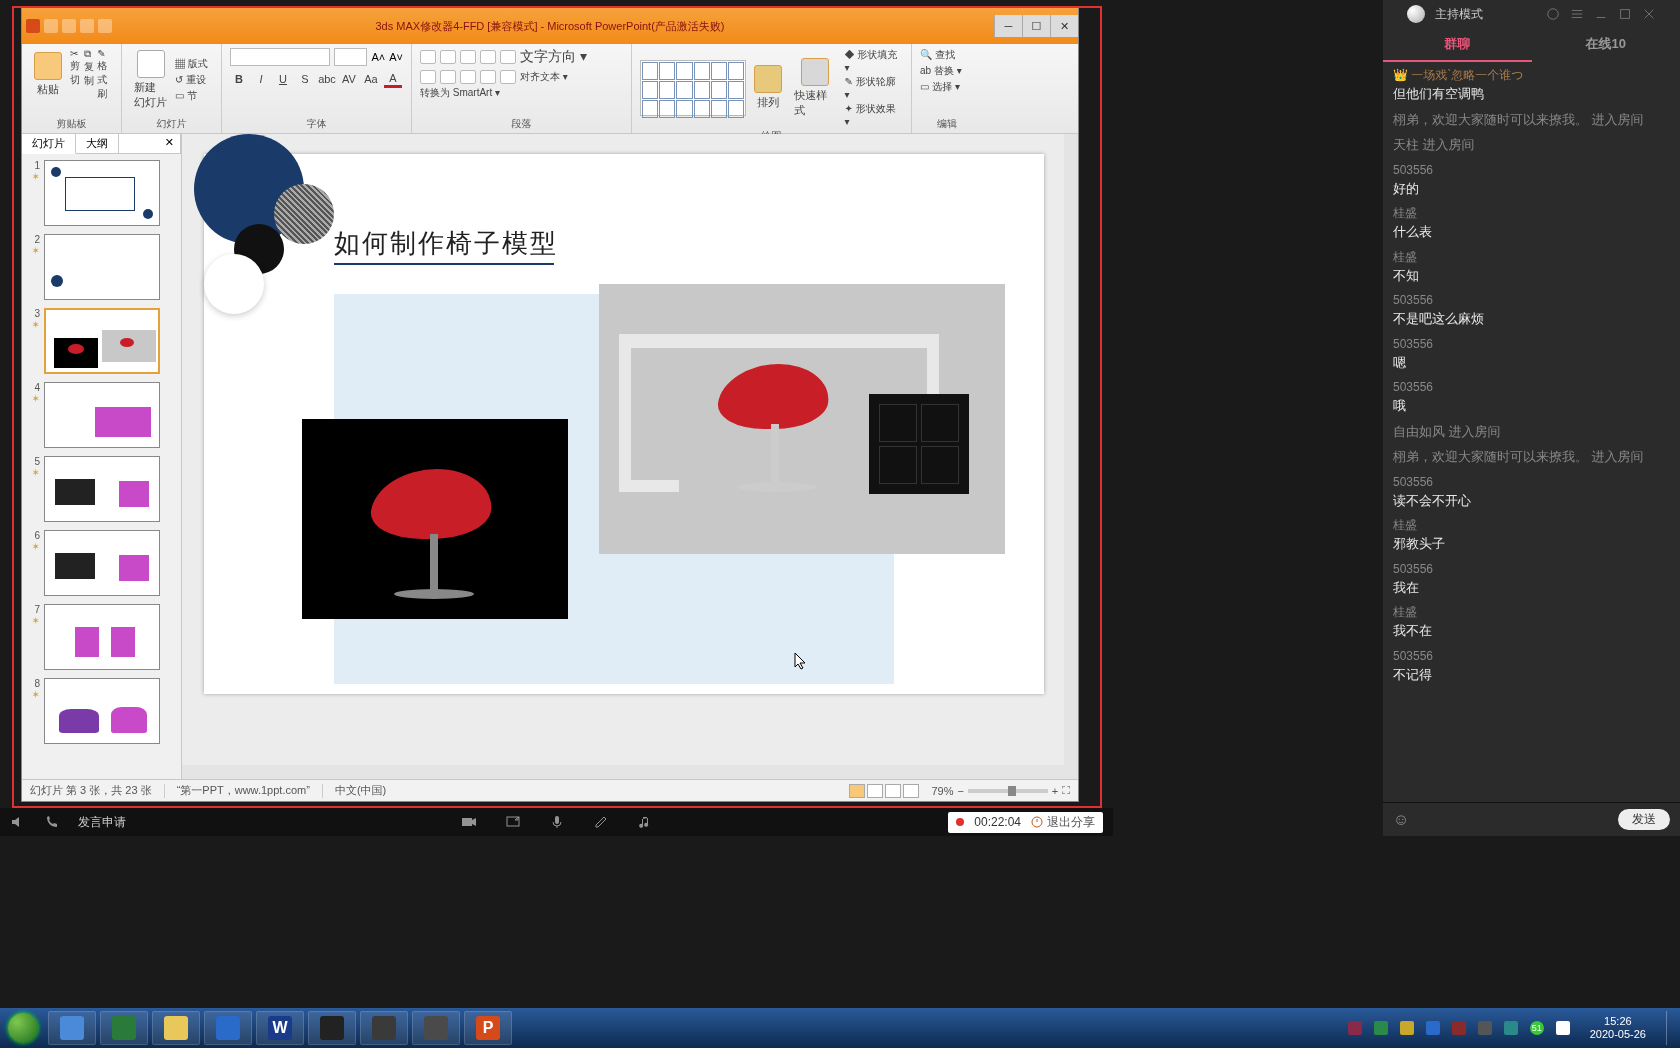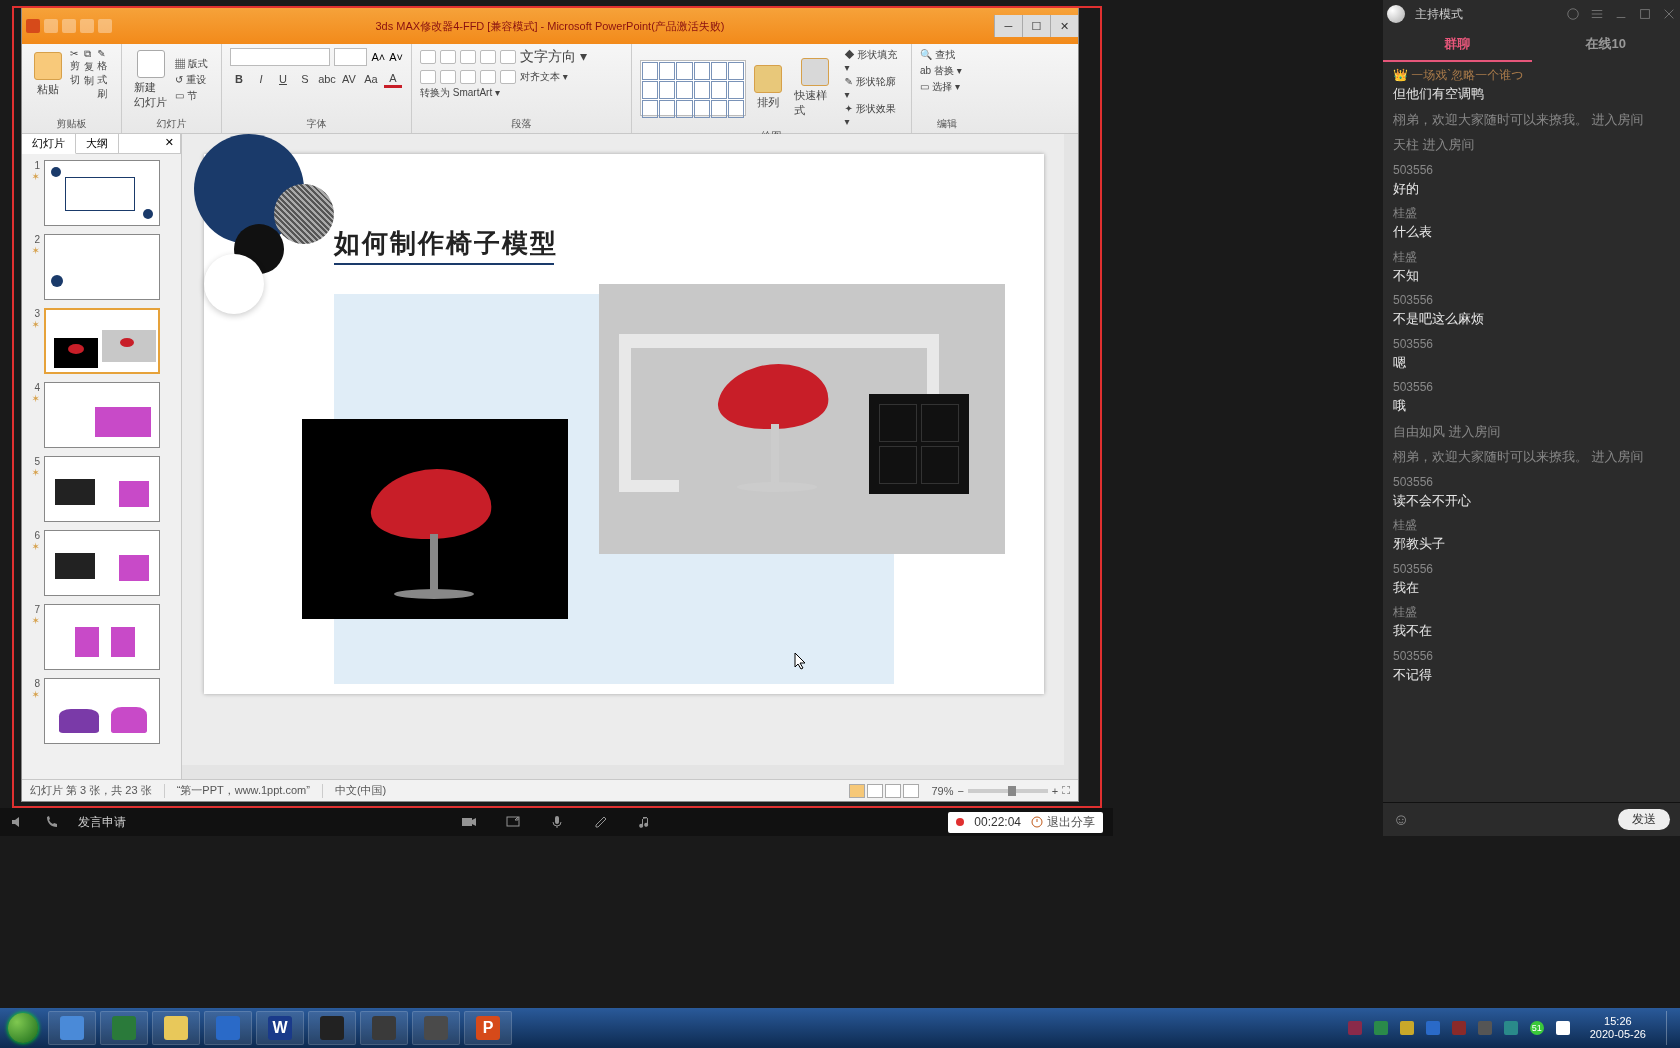--- a/index.html
+++ b/index.html
@@ -1,20 +1,20 @@
 <!DOCTYPE html>
 <html><head>
 <meta charset="utf-8">
 <style>
 * { margin: 0; padding: 0; box-sizing: border-box; font-family: "Microsoft YaHei", "Segoe UI", sans-serif; }
 body { width: 1680px; height: 1048px; background: #1a1a1a; overflow: hidden; position: relative; }
 
 
 .chat-panel { position: absolute; right: 0; top: 0; width: 297px; height: 836px; background: #2b2b2b; color: #d0d0d0; display: flex; flex-direction: column; }
-.chat-header { height: 28px; display: flex; align-items: center; gap: 10px; padding: 0 4px; font-size: 12px; color: #ccc; }
+.chat-header { height: 28px; display: flex; align-items: center; gap: 10px; padding: 0 24px; font-size: 12px; color: #ccc; }
 .chat-header .avatar { width: 18px; height: 18px; border-radius: 50%; background: radial-gradient(circle at 30% 30%, #fff, #aaa); }
 .chat-header .spacer { flex: 1; }
 .chat-header .wico { width: 14px; height: 14px; opacity: .6; }
 .chat-tabs { display: flex; height: 34px; font-size: 13px; }
 .chat-tabs .tab { flex: 1; display: flex; align-items: center; justify-content: center; color: #999; border-bottom: 2px solid transparent; font-weight: bold; }
 .chat-tabs .tab.active { color: #e6567a; border-bottom-color: #e6567a; }
 .chat-body { flex: 1; overflow: hidden; padding: 4px 10px; font-size: 13px; line-height: 1.5; }
 .chat-msg { margin-bottom: 6px; }
 .chat-msg .u { color: #888; font-size: 12px; }
 .chat-msg .u.room { color: #a87a4a; }
@@ -77,21 +77,21 @@
 .thumb .n { width: 12px; font-size: 10px; color: #555; text-align: right; }
 .thumb .star { font-size: 10px; color: #d6a04a; }
 .thumb .tslide { width: 116px; height: 66px; background: #fff; border: 1px solid #888; position: relative; }
 .thumb.sel .tslide { border: 2px solid #e6a23a; }
 .tdecor { position: absolute; }
 
 .slide-area { flex: 1; background: #ececec; position: relative; }
 .slide-scroll { position: absolute; right: 0; top: 0; width: 14px; height: 100%; background: #e4e4e4; }
 .slide-hscroll { position: absolute; left: 0; bottom: 0; height: 14px; width: 100%; background: #e4e4e4; }
 .slide { position: absolute; left: 22px; top: 20px; width: 840px; height: 540px; background: #fff; box-shadow: 0 0 4px rgba(0,0,0,.3); }
-.slide .title { position: absolute; left: 130px; top: 72px; font-size: 26px; letter-spacing: 2px; color: #222; font-weight: 700; }
+.slide .title { position: absolute; left: 130px; top: 72px; font-size: 26px; letter-spacing: 2px; color: #222; font-weight: 400; }
 .slide .title::after { content: ""; display: block; width: 220px; height: 2px; background: #1a3a6a; margin-top: 2px; }
 .slide .bluewash { position: absolute; left: 130px; top: 140px; width: 560px; height: 390px; background: #e0edf7; }
 .slide .imgA { position: absolute; left: 98px; top: 265px; width: 266px; height: 200px; background: #000; }
 .slide .imgB { position: absolute; left: 395px; top: 130px; width: 406px; height: 270px; background: #c8c8c8; }
 
 .chair-seat { position: absolute; width: 120px; height: 70px; background: #c81e28; border-radius: 50% 50% 45% 45% / 60% 60% 40% 40%; transform: skewX(-8deg); }
 .chair-pole { position: absolute; width: 8px; height: 60px; background: #ccc; }
 .chair-base { position: absolute; width: 80px; height: 10px; background: #ccc; border-radius: 50%; }
 .desk { position: absolute; background: #e8e8e8; }
 .cabinet { position: absolute; background: #111; }

